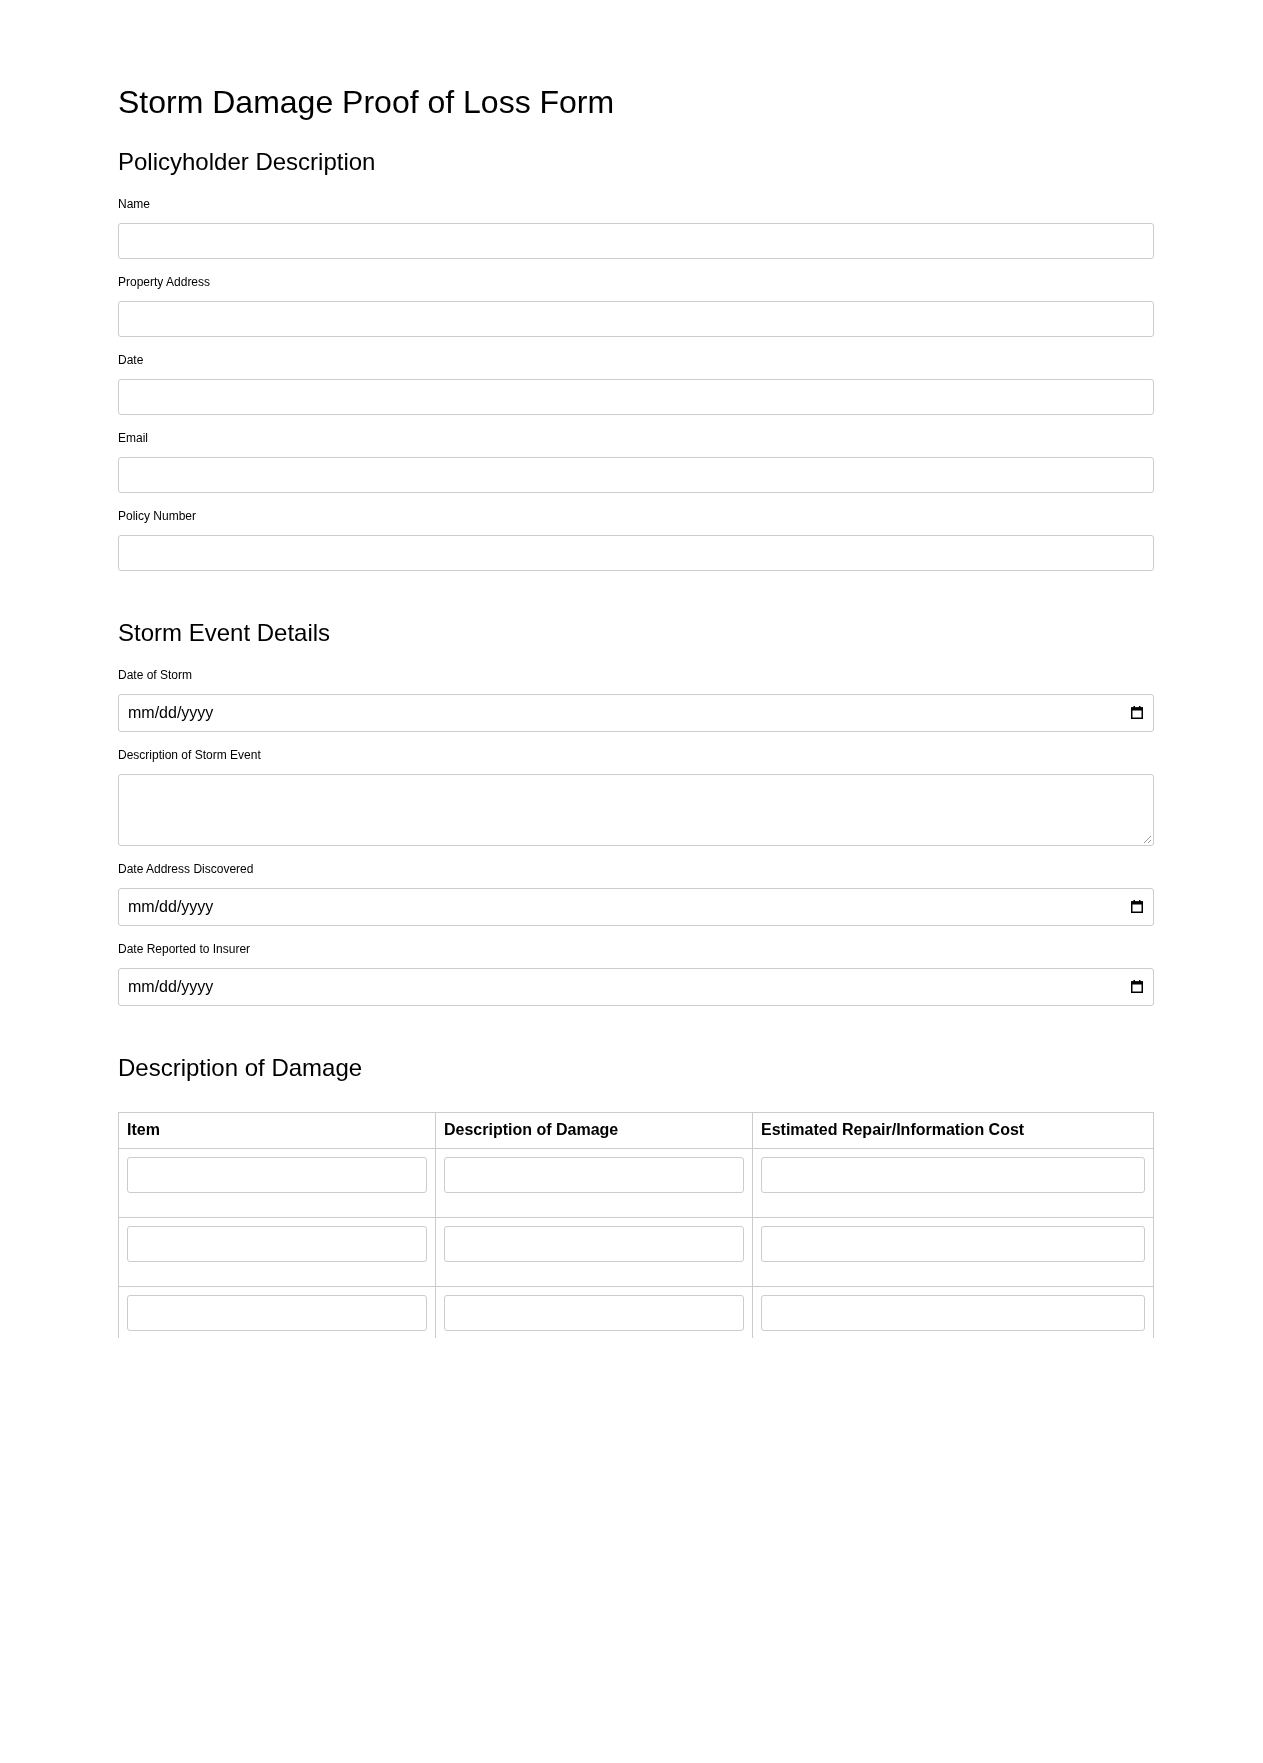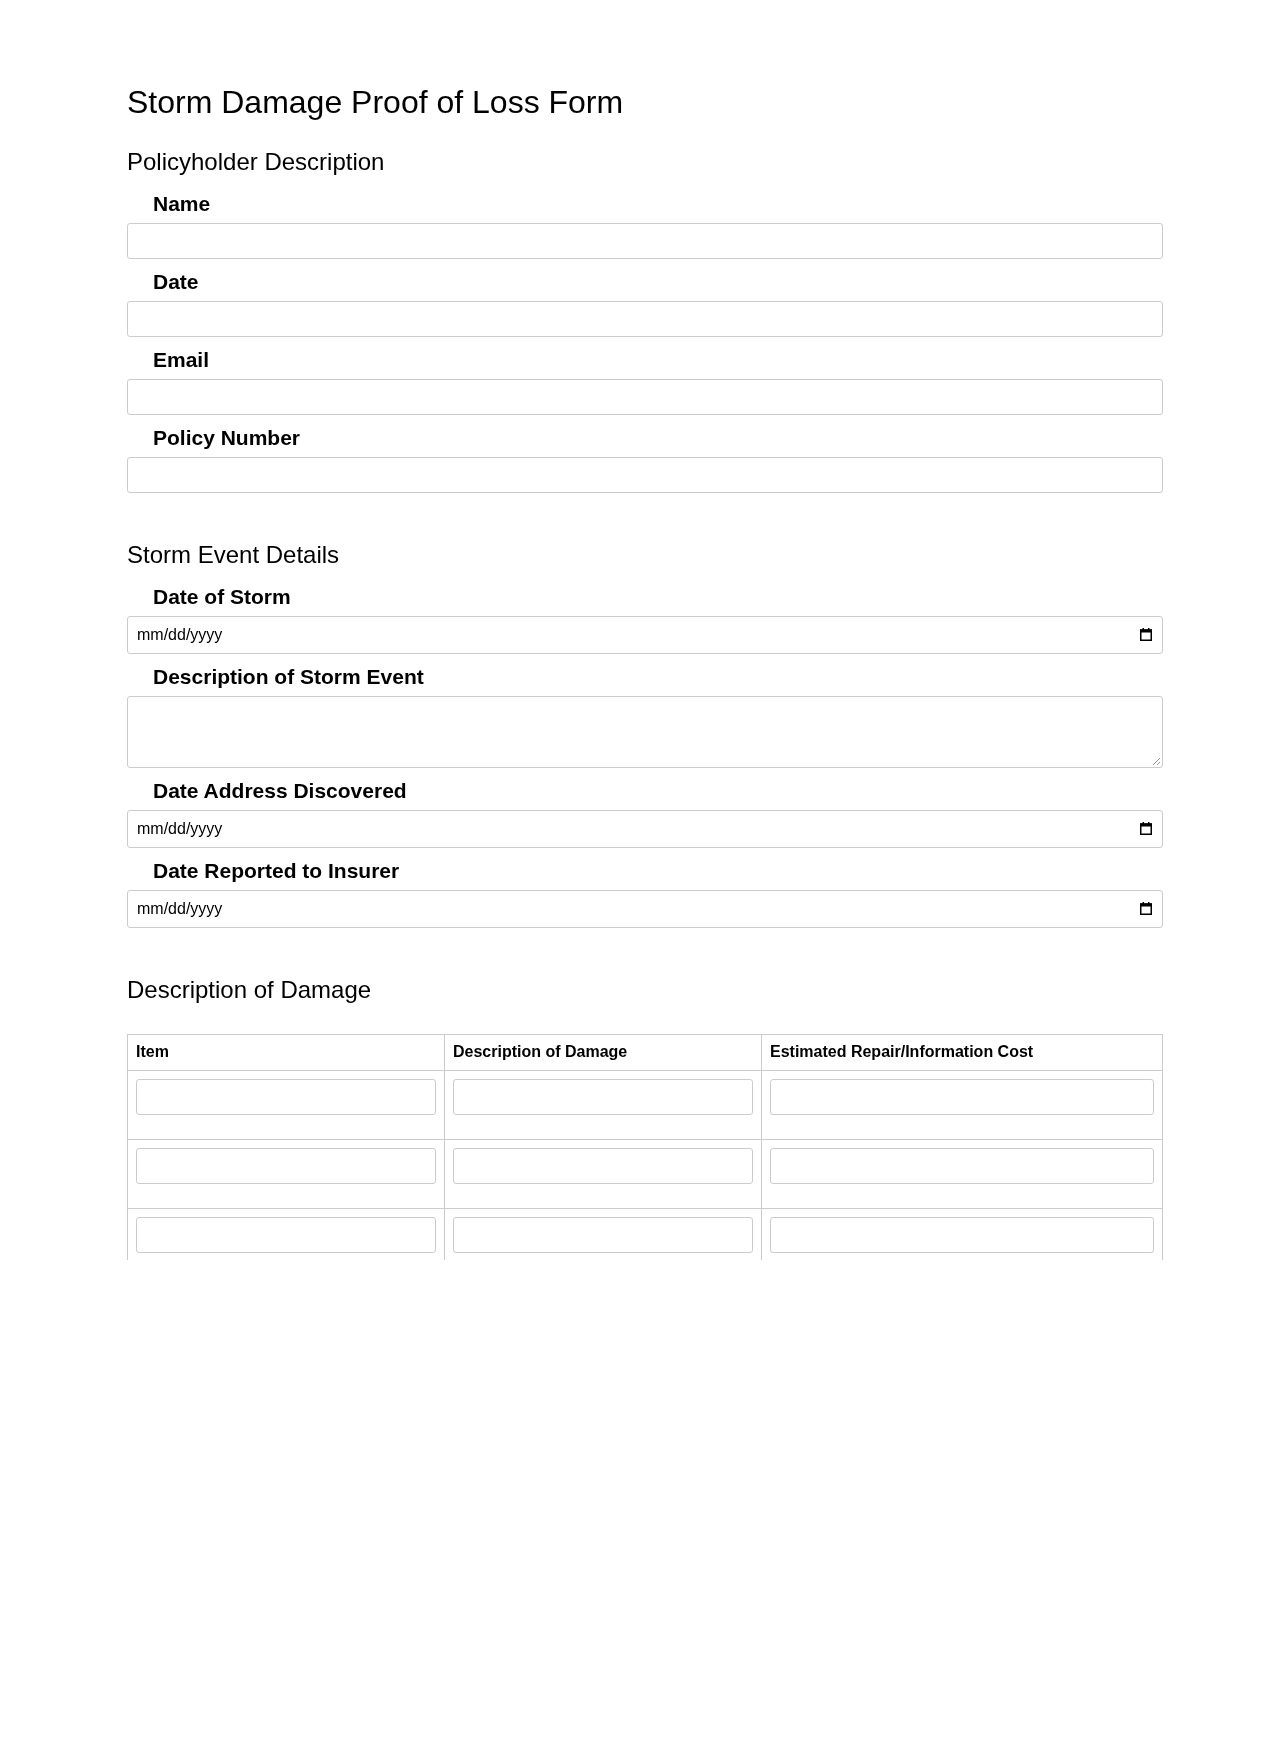--- a/index.html
+++ b/index.html
@@ -1,22 +1,22 @@
 <!DOCTYPE html>
 <html><head>
 <meta charset="utf-8">
 <style>
   html, body { margin: 0; padding: 0; background: #ffffff; }
   body { width: 1263px; height: 1763px; overflow: hidden; font-family: "Liberation Sans", sans-serif; color: #000; }
-  .page { position: absolute; left: 127px; top: 78px; width: 1036px; }
+  .page { position: absolute; left: 118px; top: 78px; width: 1036px; }
   h1 { font-size: 32px; font-weight: normal; margin: 0 0 20px 0; line-height: 48px; }
   h2 { font-size: 24px; font-weight: normal; margin: 0 0 16px 0; line-height: 32px; }
   .section { margin-bottom: 0; }
   .field { margin-bottom: 13px; }
-  label { display: block; font-weight: bold; font-size: 21px; line-height: 20px; margin-bottom: 9px; margin-left: 26px; }
+  label { display: block; font-weight: normal; font-size: 12px; line-height: 20px; margin-bottom: 9px; }
   .input { display: block; box-sizing: border-box; width: 100%; height: 36px; border: 1px solid #cccccc; border-radius: 3px; background: #fff; font-family: "Liberation Sans", sans-serif; font-size: 16px; padding: 16px 9px; }
   .date { position: relative; height: 38px; display: flex; align-items: center; }
   .date .ph { font-size: 16px; color: #000; }
   .date .cal { position: absolute; right: 10px; top: 11px; width: 12px; height: 13px; }
   .textarea { height: 72px; position: relative; }
   .textarea .grip { position: absolute; right: 2px; bottom: 2px; width: 8px; height: 8px; }
   .gap-section { height: 33px; }
   table { width: 100%; border-collapse: collapse; margin-top: 12px; }
   th, td { border: 1px solid #cccccc; text-align: left; vertical-align: top; }
   th { font-size: 16px; font-weight: bold; padding: 8px 8px; height: 19px; }
@@ -30,20 +30,24 @@
 <body>
 
 <div class="page">
   <h1>Storm Damage Proof of Loss Form</h1>
 
   <div class="section">
     <h2>Policyholder Description</h2>
 
     <div class="field">
       <label>Name</label>
+      <input class="input" type="text" value="" style="">
+    </div>
+    <div class="field">
+      <label>Property Address</label>
       <input class="input" type="text" value="" style="">
     </div>
     <div class="field">
       <label>Date</label>
       <input class="input" type="text" value="" style="">
     </div>
     <div class="field">
       <label>Email</label>
       <input class="input" type="text" value="" style="">
     </div>

